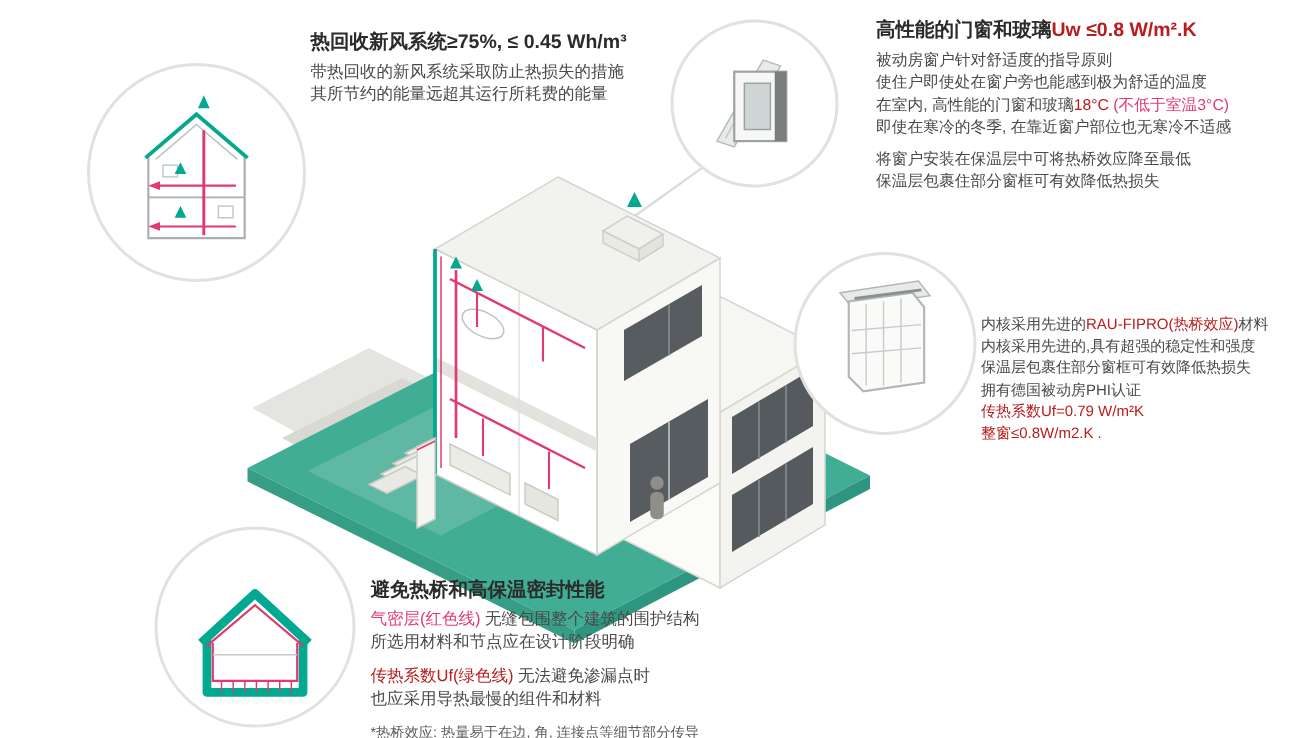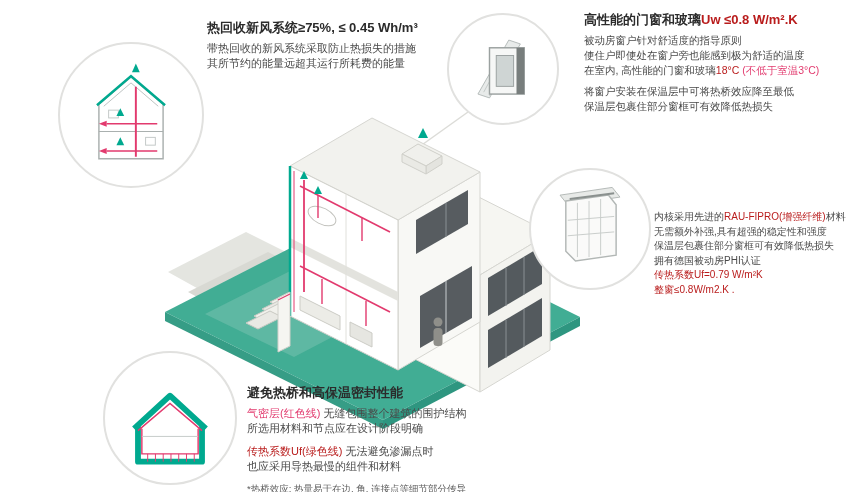--- a/index.html
+++ b/index.html
@@ -183,30 +183,31 @@
 
   <div class="tb tb-tr">
     <div class="t">
       <span>高性能的门窗和玻璃</span><span class="green">Uw ≤0.8 W/m².K</span>
     </div>
     <div>被动房窗户针对舒适度的指导原则</div>
     <div>使住户即使处在窗户旁也能感到极为舒适的温度</div>
     <div>
       <span>在室内, 高性能的门窗和玻璃</span><span class="green bold">18°C</span><span class="red"> (不低于室温3°C)</span>
     </div>
+    <div>即使在寒冷的冬季, 在靠近窗户部位也无寒冷不适感</div>
     <div class="sp6"></div>
     <div>将窗户安装在保温层中可将热桥效应降至最低</div>
     <div>保温层包裹住部分窗框可有效降低热损失</div>
   </div>
 
   <div class="tb tb-r">
     <div>
-      <span>内核采用先进的</span><span class="green bold">RAU-FIPRO(增强纤维)</span><span>材料</span>
-    </div>
-    <div>无需额外补强,具有超强的稳定性和强度</div>
+      <span>内核采用先进的</span><span class="green bold">RAU-FIPRO(热桥效应)</span><span>材料</span>
+    </div>
+    <div>内核采用先进的,具有超强的稳定性和强度</div>
     <div>保温层包裹住部分窗框可有效降低热损失</div>
     <div>拥有德国被动房PHI认证</div>
     <div class="green bold">传热系数Uf=0.79 W/m²K</div>
     <div class="green bold">整窗≤0.8W/m2.K .</div>
   </div>
 
   <div class="tb tb-b">
     <div class="t">避免热桥和高保温密封性能</div>
     <div>
       <span class="red bold">气密层(红色线)</span><span> 无缝包围整个建筑的围护结构</span>

